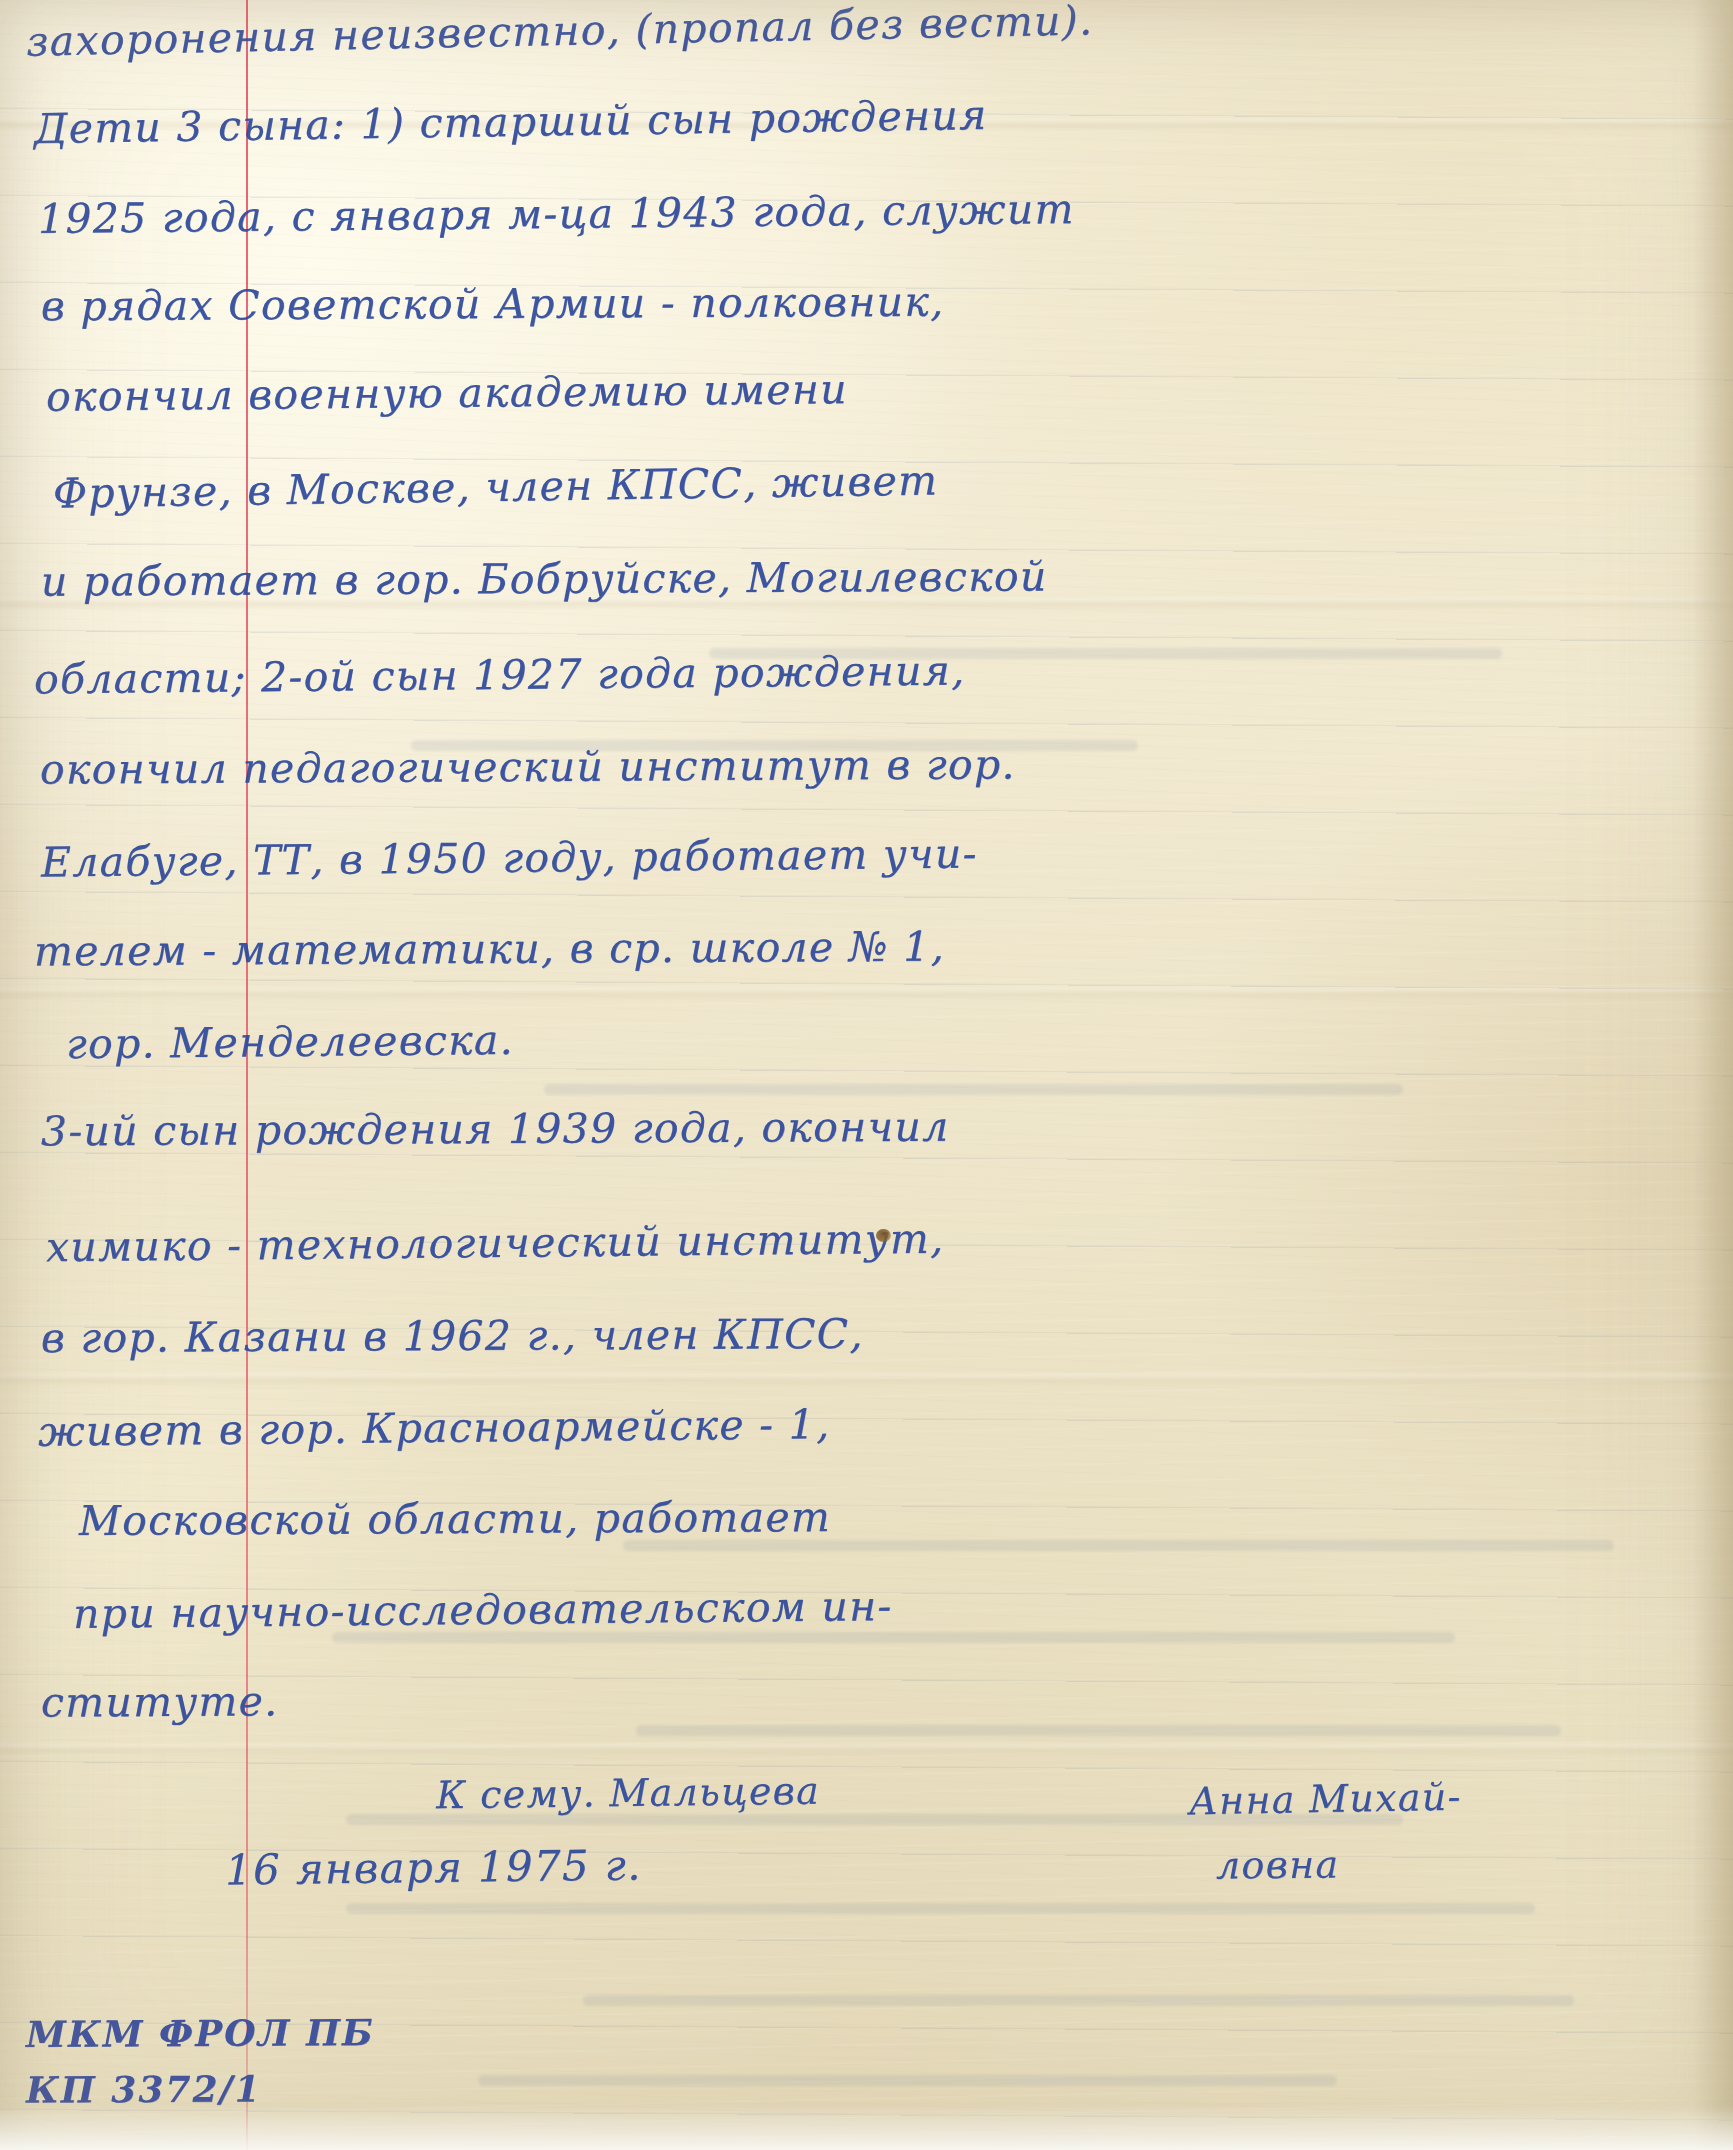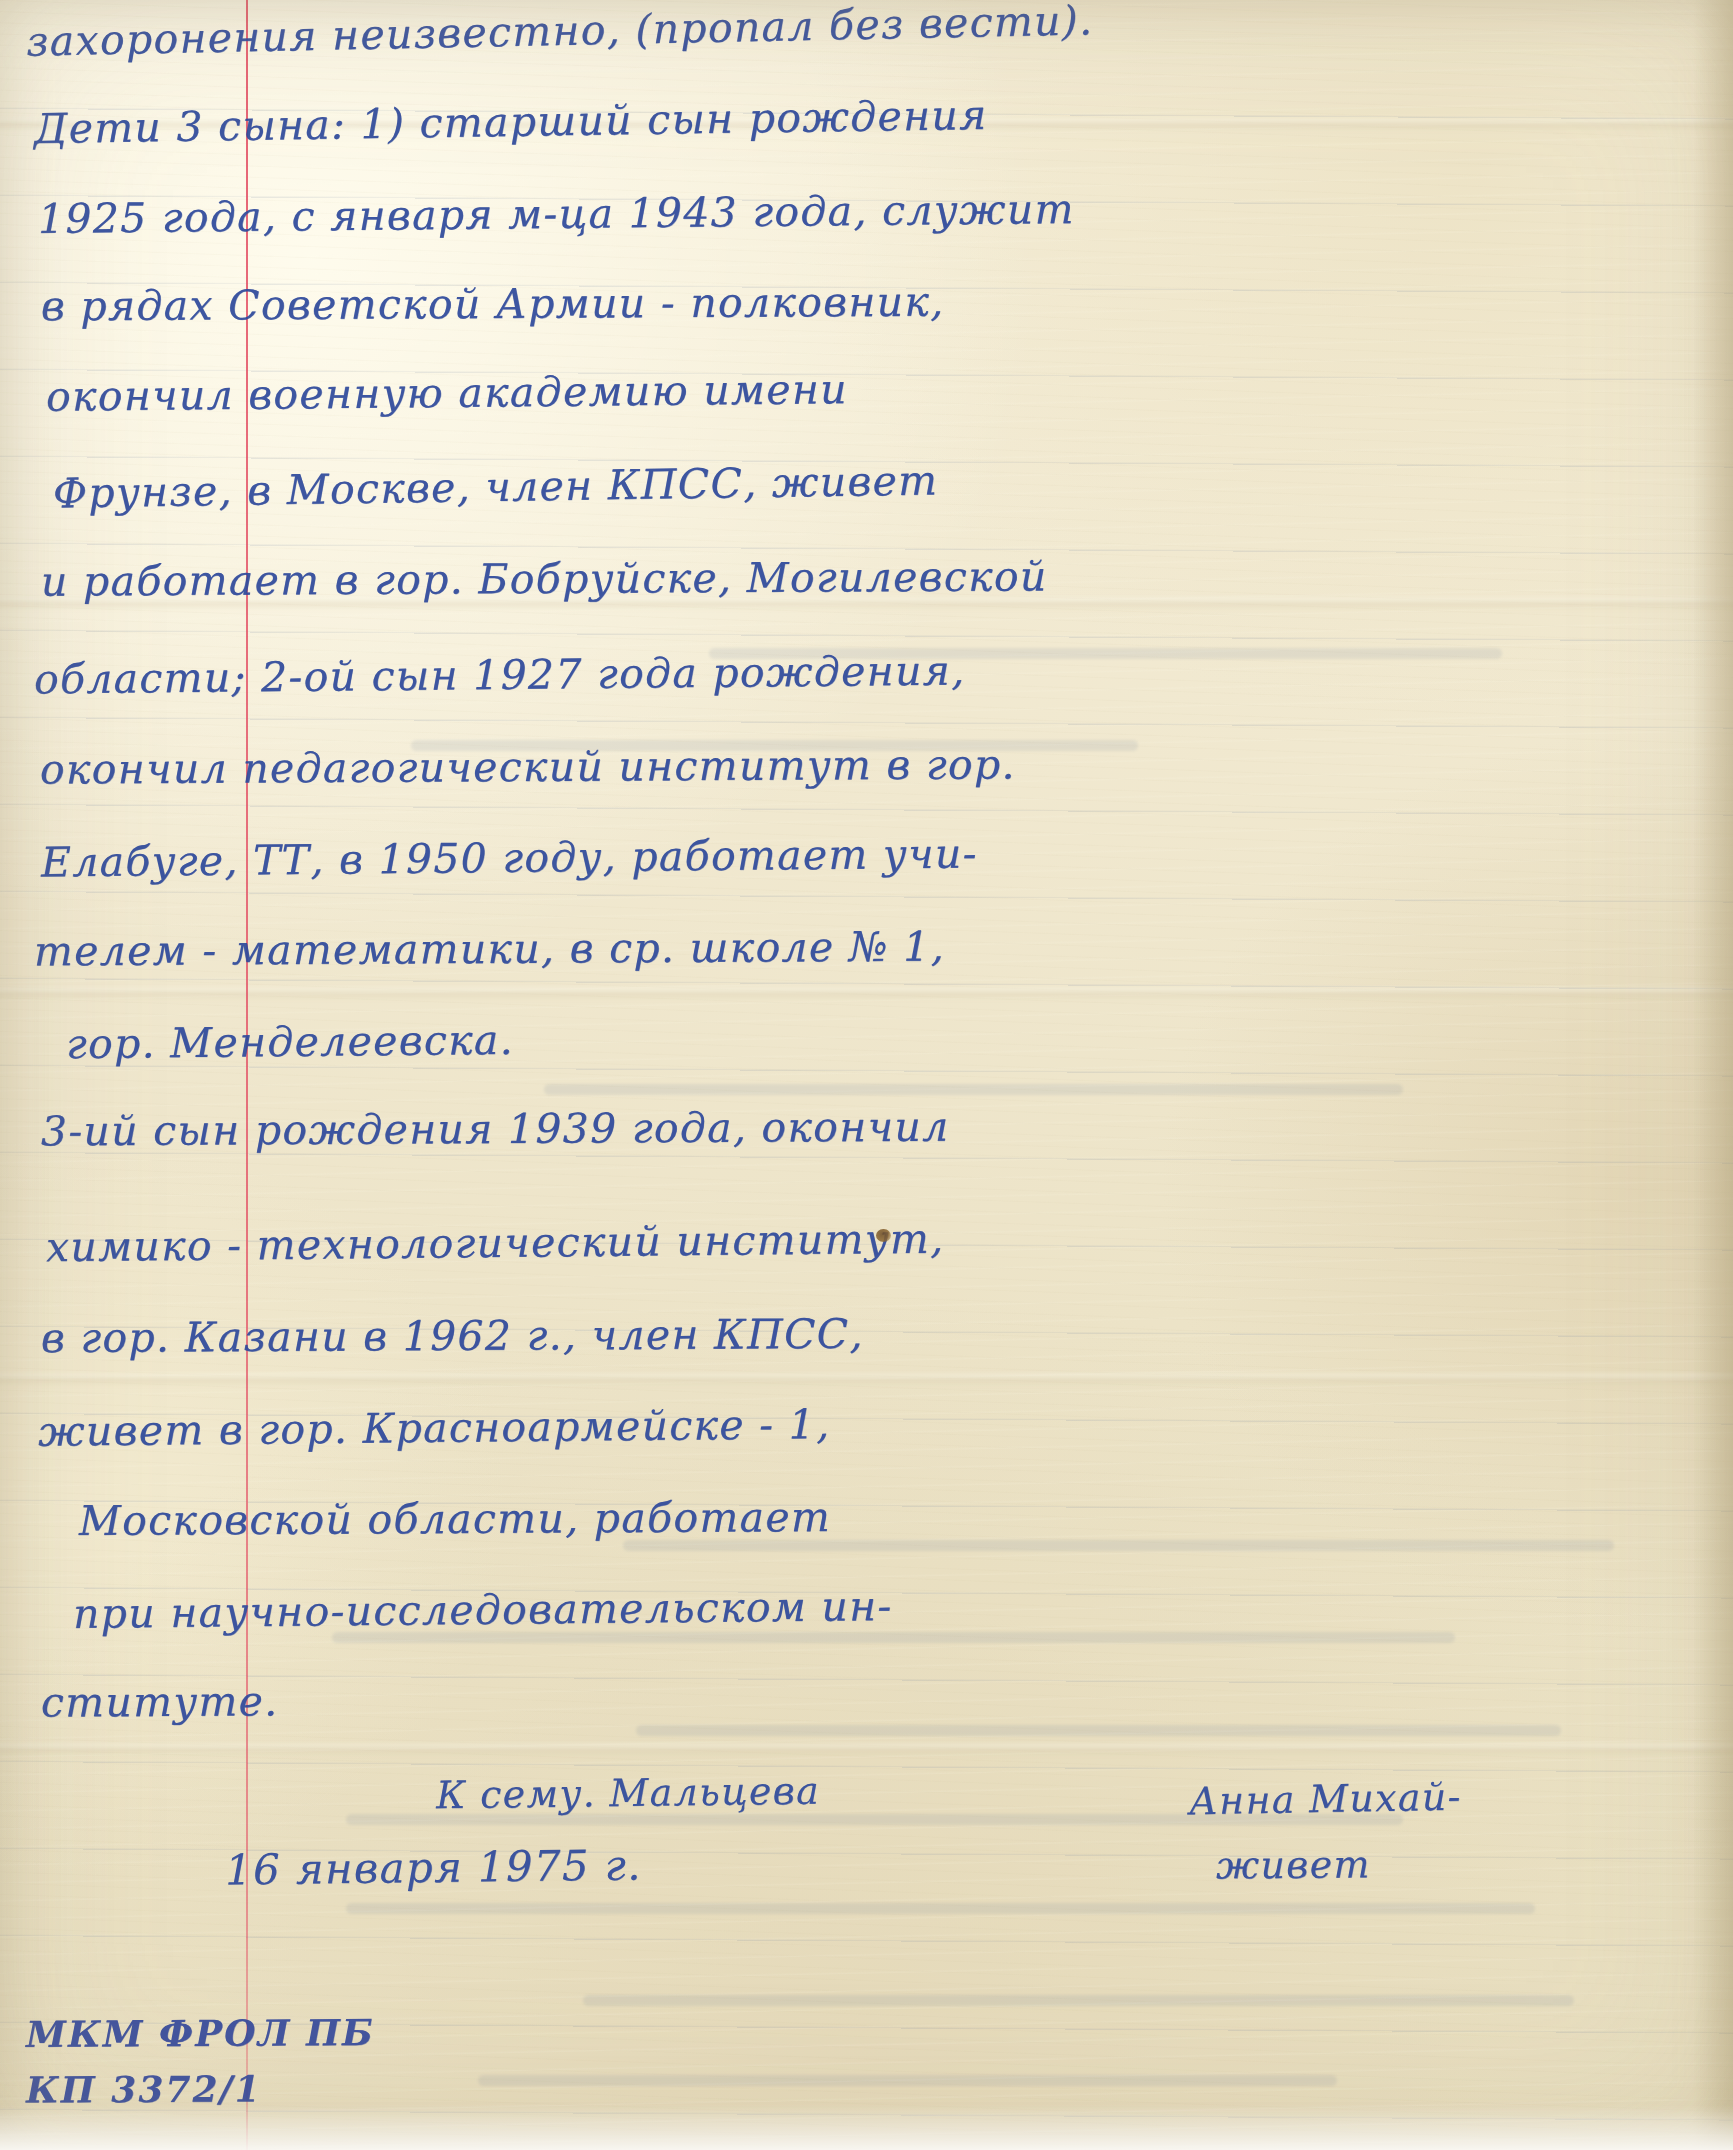--- a/index.html
+++ b/index.html
@@ -253,21 +253,21 @@
     <div class="hw l r4" style="left:41px;   top:1105px;">3-ий сын рождения 1939 года, окончил</div>
     <div class="hw l r3" style="left:46px;   top:1219px;">химико - технологический институт,</div>
     <div class="hw l r4" style="left:41px;   top:1312px;">в гор. Казани в 1962 г., член КПСС,</div>
     <div class="hw l r3" style="left:38px;   top:1404px;">живет в гор. Красноармейске - 1,</div>
     <div class="hw l r4" style="left:79px;  top:1495px;">Московской области, работает</div>
     <div class="hw l r3" style="left:73px;  top:1586px;">при научно-исследовательском ин-</div>
     <div class="hw l r4" style="left:41px;   top:1678px;">ституте.</div>
 
     <div class="sig r5" style="left:436px; top:1771px;">К сему. Мальцева</div>
     <div class="sig r6" style="left:1189px; top:1777px;">Анна Михай-</div>
-    <div class="sig r7" style="left:1216px; top:1843px;">живет</div>
+    <div class="sig r7" style="left:1216px; top:1843px;">ловна</div>
     <div class="sig r5" style="left:225px; top:1843px; font-size:42px;">16 января 1975 г.</div>
 
     <div id="ink-blot"></div>
   </div>
 
   <div class="archive r4" style="top:2012px;">МКМ ФРОЛ ПБ</div>
   <div class="archive r4" style="top:2068px;">КП 3372/1</div>
 
   <div id="vignette"></div>
   <div id="right-edge"></div>

